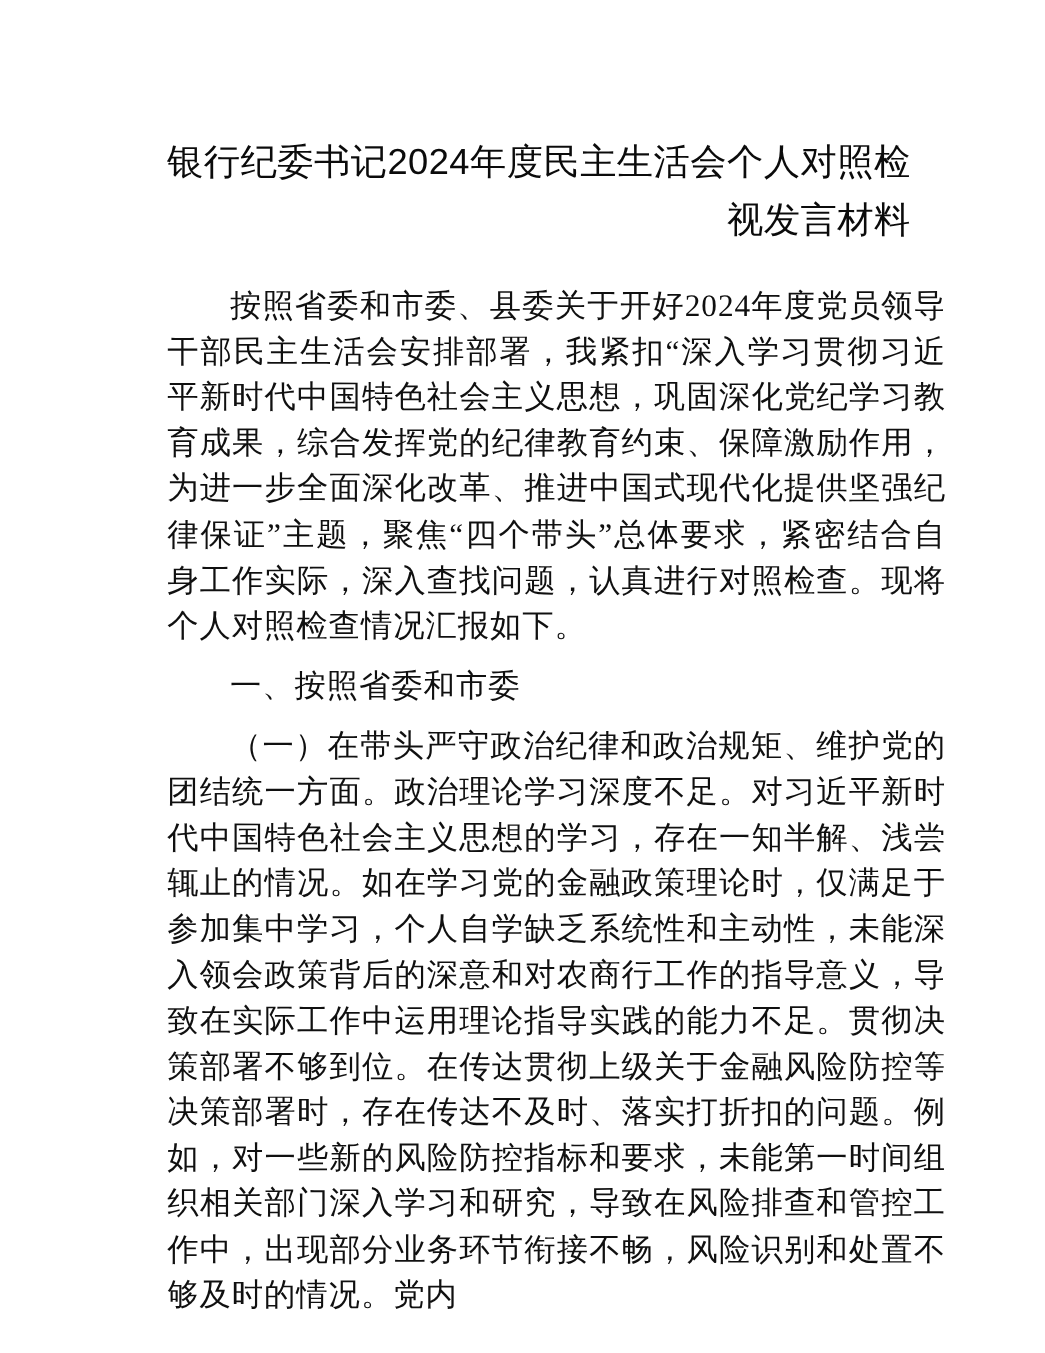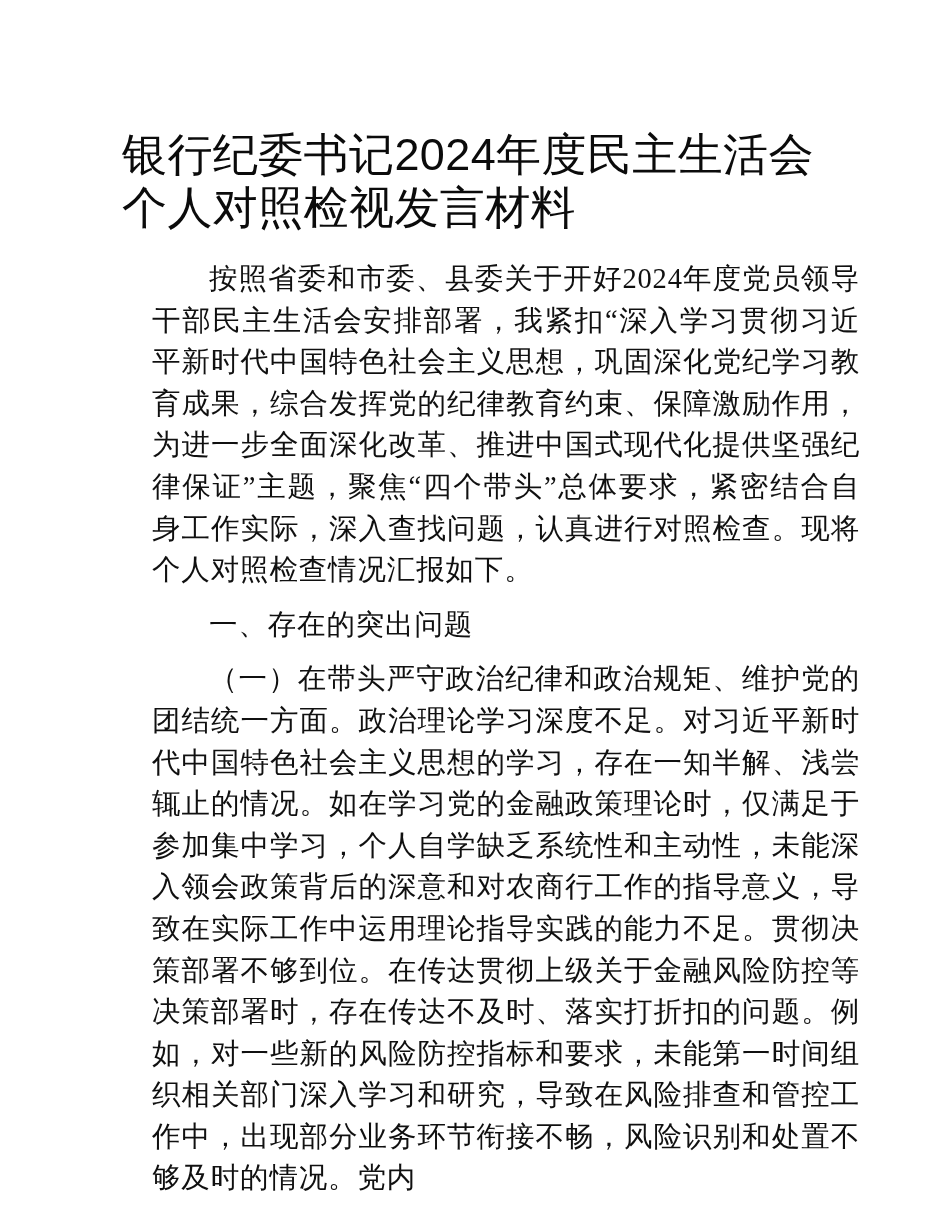--- a/index.html
+++ b/index.html
@@ -26,24 +26,24 @@
     box-sizing: border-box;
   }
 
   
   .doc-title {
     position: absolute;
     left: 122px;
     top: 98px;
     width: 706px;
     font-family: "Liberation Sans", "DejaVu Sans", sans-serif;
-    font-size: 45px;
+    font-size: 33px;
     line-height: 53px;
     font-weight: 500;
-    text-align: left;
+    text-align: right;
     letter-spacing: 0.4px;
     color: #0b0b0b;
     white-space: pre-line;
   }
 
   
   .body-block {
     position: absolute;
     left: 122px;
     top: 258px;
@@ -83,19 +83,19 @@
 <body>
 
 <div class="page">
 
   <h1 class="doc-title">银行纪委书记2024年度民主生活会个人对照检视发言材料</h1>
 
   <div class="body-block">
 
     <p class="para">按照省委和市委、县委关于开好2024年度党员领导干部民主生活会安排部署，我紧扣“深入学习贯彻习近平新时代中国特色社会主义思想，巩固深化党纪学习教育成果，综合发挥党的纪律教育约束、保障激励作用，为进一步全面深化改革、推进中国式现代化提供坚强纪律保证”主题，聚焦“四个带头”总体要求，紧密结合自身工作实际，深入查找问题，认真进行对照检查。现将个人对照检查情况汇报如下。</p>
 
-    <p class="para heading">一、存在的突出问题</p>
+    <p class="para heading">一、按照省委和市委</p>
 
     <p class="para clipped">（一）在带头严守政治纪律和政治规矩、维护党的团结统一方面。政治理论学习深度不足。对习近平新时代中国特色社会主义思想的学习，存在一知半解、浅尝辄止的情况。如在学习党的金融政策理论时，仅满足于参加集中学习，个人自学缺乏系统性和主动性，未能深入领会政策背后的深意和对农商行工作的指导意义，导致在实际工作中运用理论指导实践的能力不足。贯彻决策部署不够到位。在传达贯彻上级关于金融风险防控等决策部署时，存在传达不及时、落实打折扣的问题。例如，对一些新的风险防控指标和要求，未能第一时间组织相关部门深入学习和研究，导致在风险排查和管控工作中，出现部分业务环节衔接不畅，风险识别和处置不够及时的情况。党内</p>
 
   </div>
 
 </div>
 
 </body></html>

